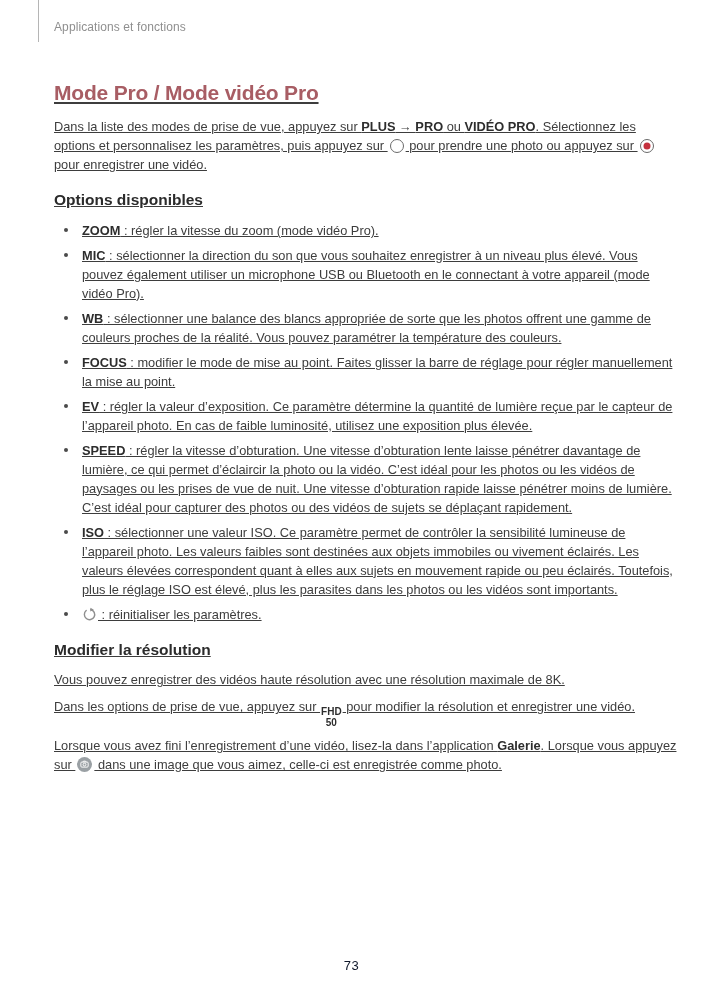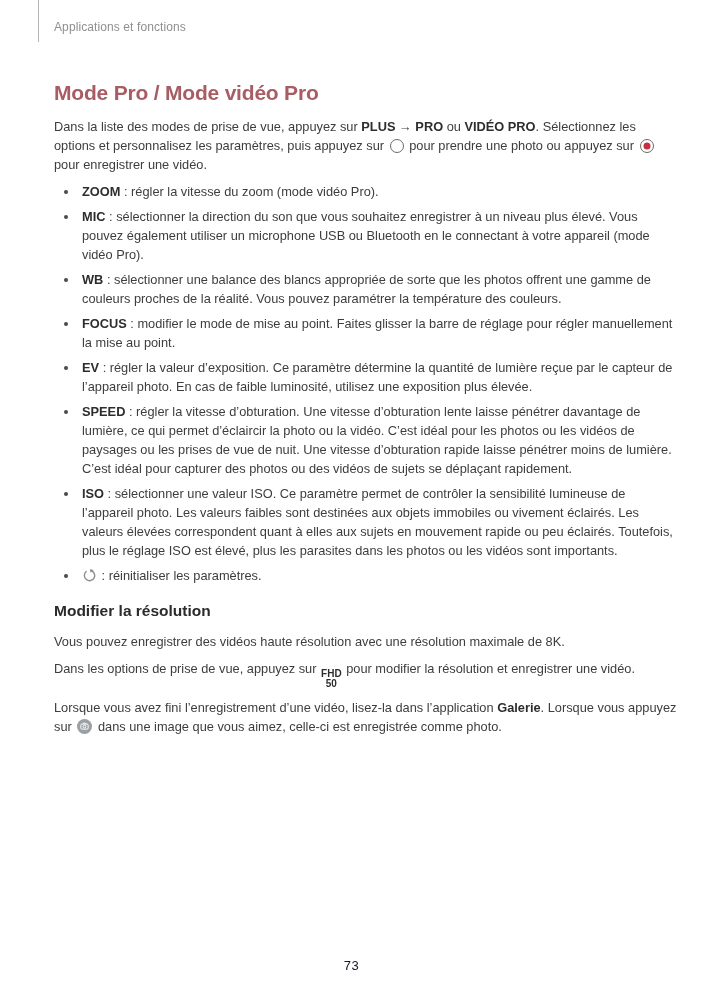--- a/index.html
+++ b/index.html
@@ -4,21 +4,21 @@
 <style>
   * { margin:0; padding:0; box-sizing:border-box; }
   html, body { background:#ffffff; }
   body {
     width:703px; height:994px;
     font-family:"Liberation Sans", sans-serif;
     color:#3d3d3d;
     position:relative;
     overflow:hidden;
   }
-  .page { width:703px; height:994px; position:relative; background:#ffffff; }
+  .page { width:703px; height:994px; position:relative; background:#ffffff;text-decoration:underline; }
 
   
   .page-header { position:absolute; top:0; left:38px; }
   .header-rule { position:absolute; left:0; top:0; width:1px; height:42px; background:#b5b5b5; display:block; }
   .breadcrumb { display:block; padding:20px 0 0 16px; font-size:12px; color:#8f8f8f; letter-spacing:0.1px; }
 
   
   .content { padding:82px 25px 0 54px; }
   .title {
     font-size:21px; font-weight:bold; color:#a85d64;
@@ -71,20 +71,21 @@
   <header class="page-header">
     <span class="header-rule"></span>
     <span class="breadcrumb">Applications et fonctions</span>
   </header>
 
   <main class="content">
     <h1 class="title">Mode Pro / Mode vidéo Pro</h1>
 
     <p class="body rich">Dans la liste des modes de prise de vue, appuyez sur <b>PLUS</b> → <b>PRO</b> ou <b>VIDÉO PRO</b>. Sélectionnez les options et personnalisez les paramètres, puis appuyez sur <span class="icon icon-shutter"></span> pour prendre une photo ou appuyez sur <span class="icon icon-record"></span> pour enregistrer une vidéo.</p>
 
+    <h2 class="section-heading">Options disponibles</h2>
     <ul class="bullets" id="options-list">
         <li class="bullet-item"><b>ZOOM</b> : régler la vitesse du zoom (mode vidéo Pro).</li>
         <li class="bullet-item"><b>MIC</b> : sélectionner la direction du son que vous souhaitez enregistrer à un niveau plus élevé. Vous pouvez également utiliser un microphone USB ou Bluetooth en le connectant à votre appareil (mode vidéo Pro).</li>
         <li class="bullet-item"><b>WB</b> : sélectionner une balance des blancs appropriée de sorte que les photos offrent une gamme de couleurs proches de la réalité. Vous pouvez paramétrer la température des couleurs.</li>
         <li class="bullet-item"><b>FOCUS</b> : modifier le mode de mise au point. Faites glisser la barre de réglage pour régler manuellement la mise au point.</li>
         <li class="bullet-item"><b>EV</b> : régler la valeur d’exposition. Ce paramètre détermine la quantité de lumière reçue par le capteur de l’appareil photo. En cas de faible luminosité, utilisez une exposition plus élevée.</li>
         <li class="bullet-item"><b>SPEED</b> : régler la vitesse d’obturation. Une vitesse d’obturation lente laisse pénétrer davantage de lumière, ce qui permet d’éclaircir la photo ou la vidéo. C’est idéal pour les photos ou les vidéos de paysages ou les prises de vue de nuit. Une vitesse d’obturation rapide laisse pénétrer moins de lumière. C’est idéal pour capturer des photos ou des vidéos de sujets se déplaçant rapidement.</li>
         <li class="bullet-item"><b>ISO</b> : sélectionner une valeur ISO. Ce paramètre permet de contrôler la sensibilité lumineuse de l’appareil photo. Les valeurs faibles sont destinées aux objets immobiles ou vivement éclairés. Les valeurs élevées correspondent quant à elles aux sujets en mouvement rapide ou peu éclairés. Toutefois, plus le réglage ISO est élevé, plus les parasites dans les photos ou les vidéos sont importants.</li>
         <li class="bullet-item"><span class="icon icon-reset"><svg viewBox="0 0 16 16" aria-hidden="true">
               <path d="M9.4 2.7 A5.5 5.5 0 1 1 4.5 3.8" fill="none" stroke="currentColor" stroke-width="1.5" stroke-linecap="round"></path>

